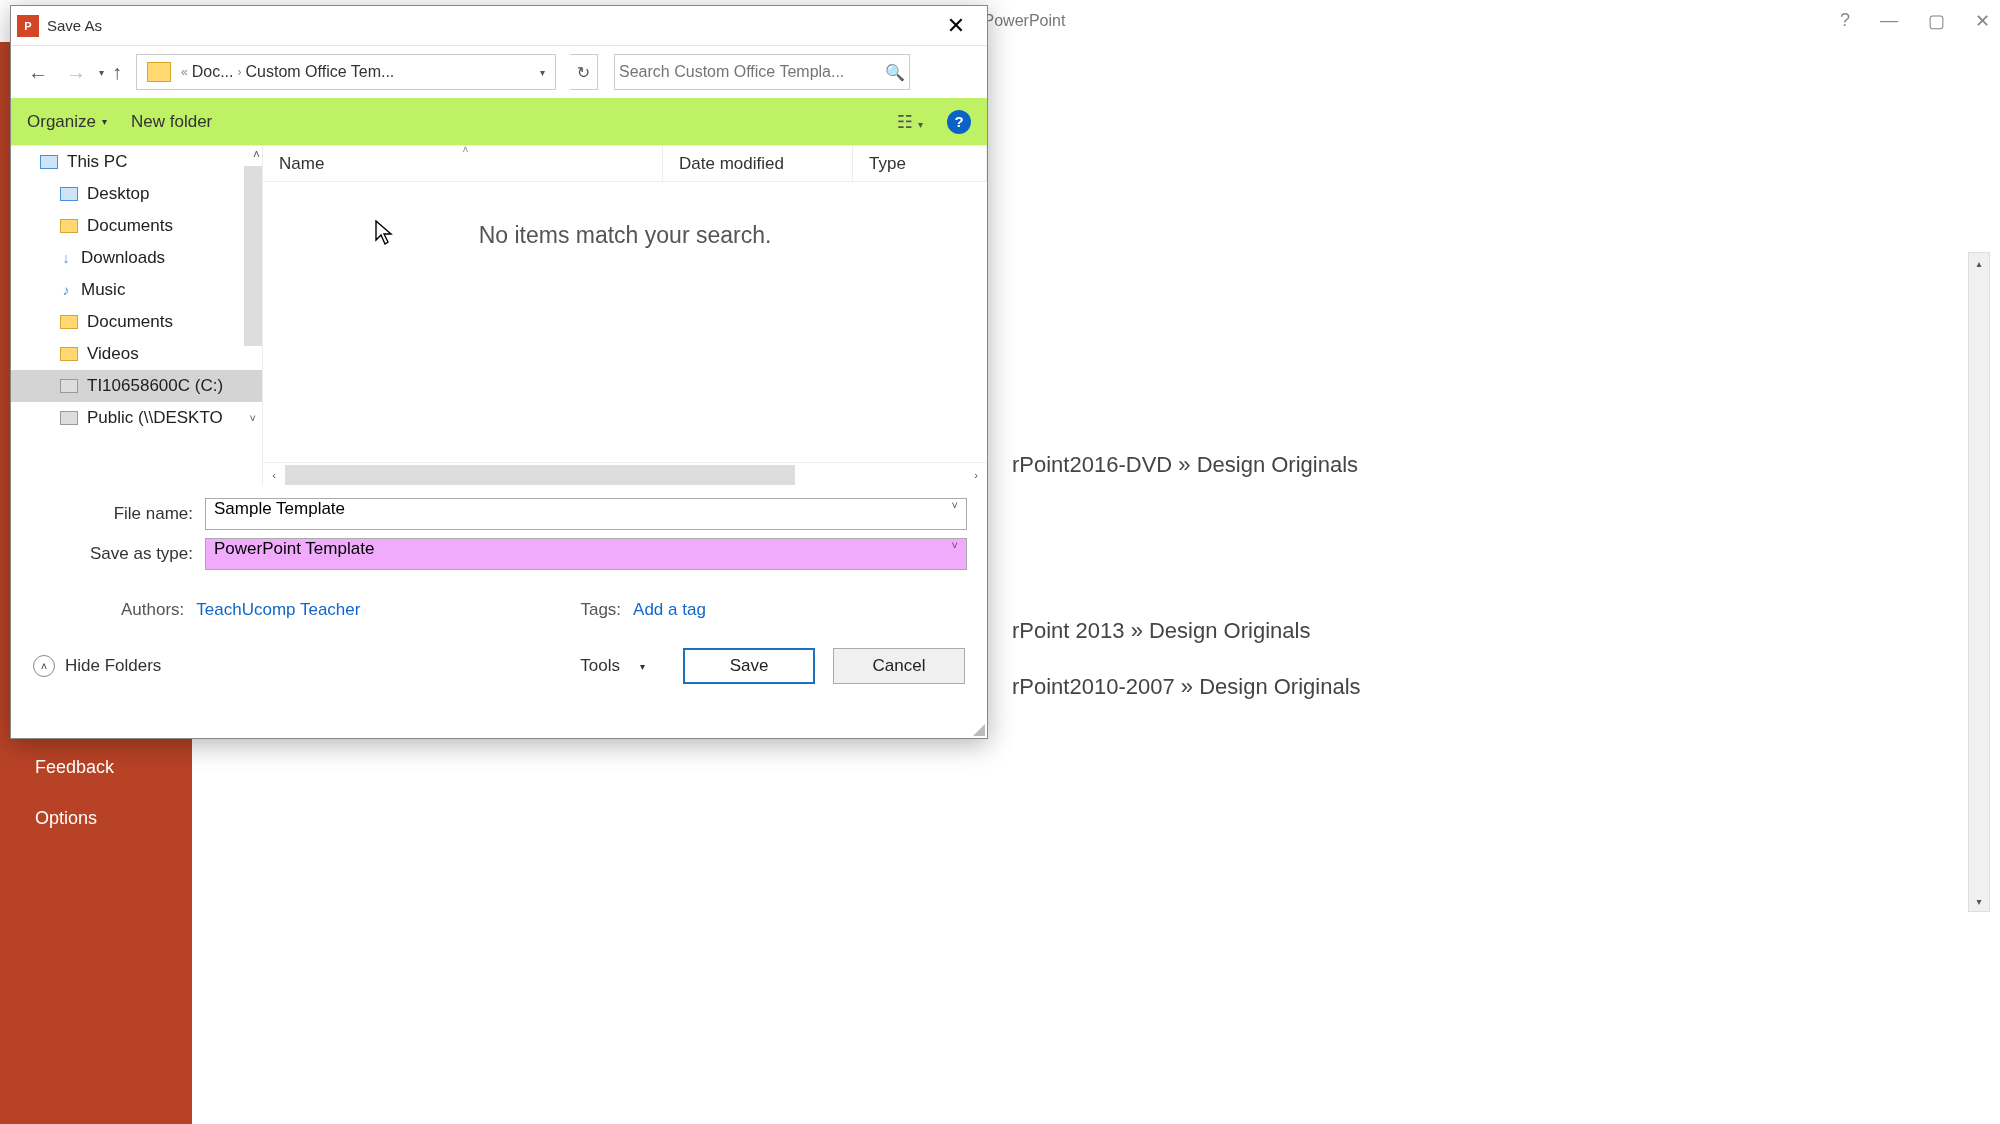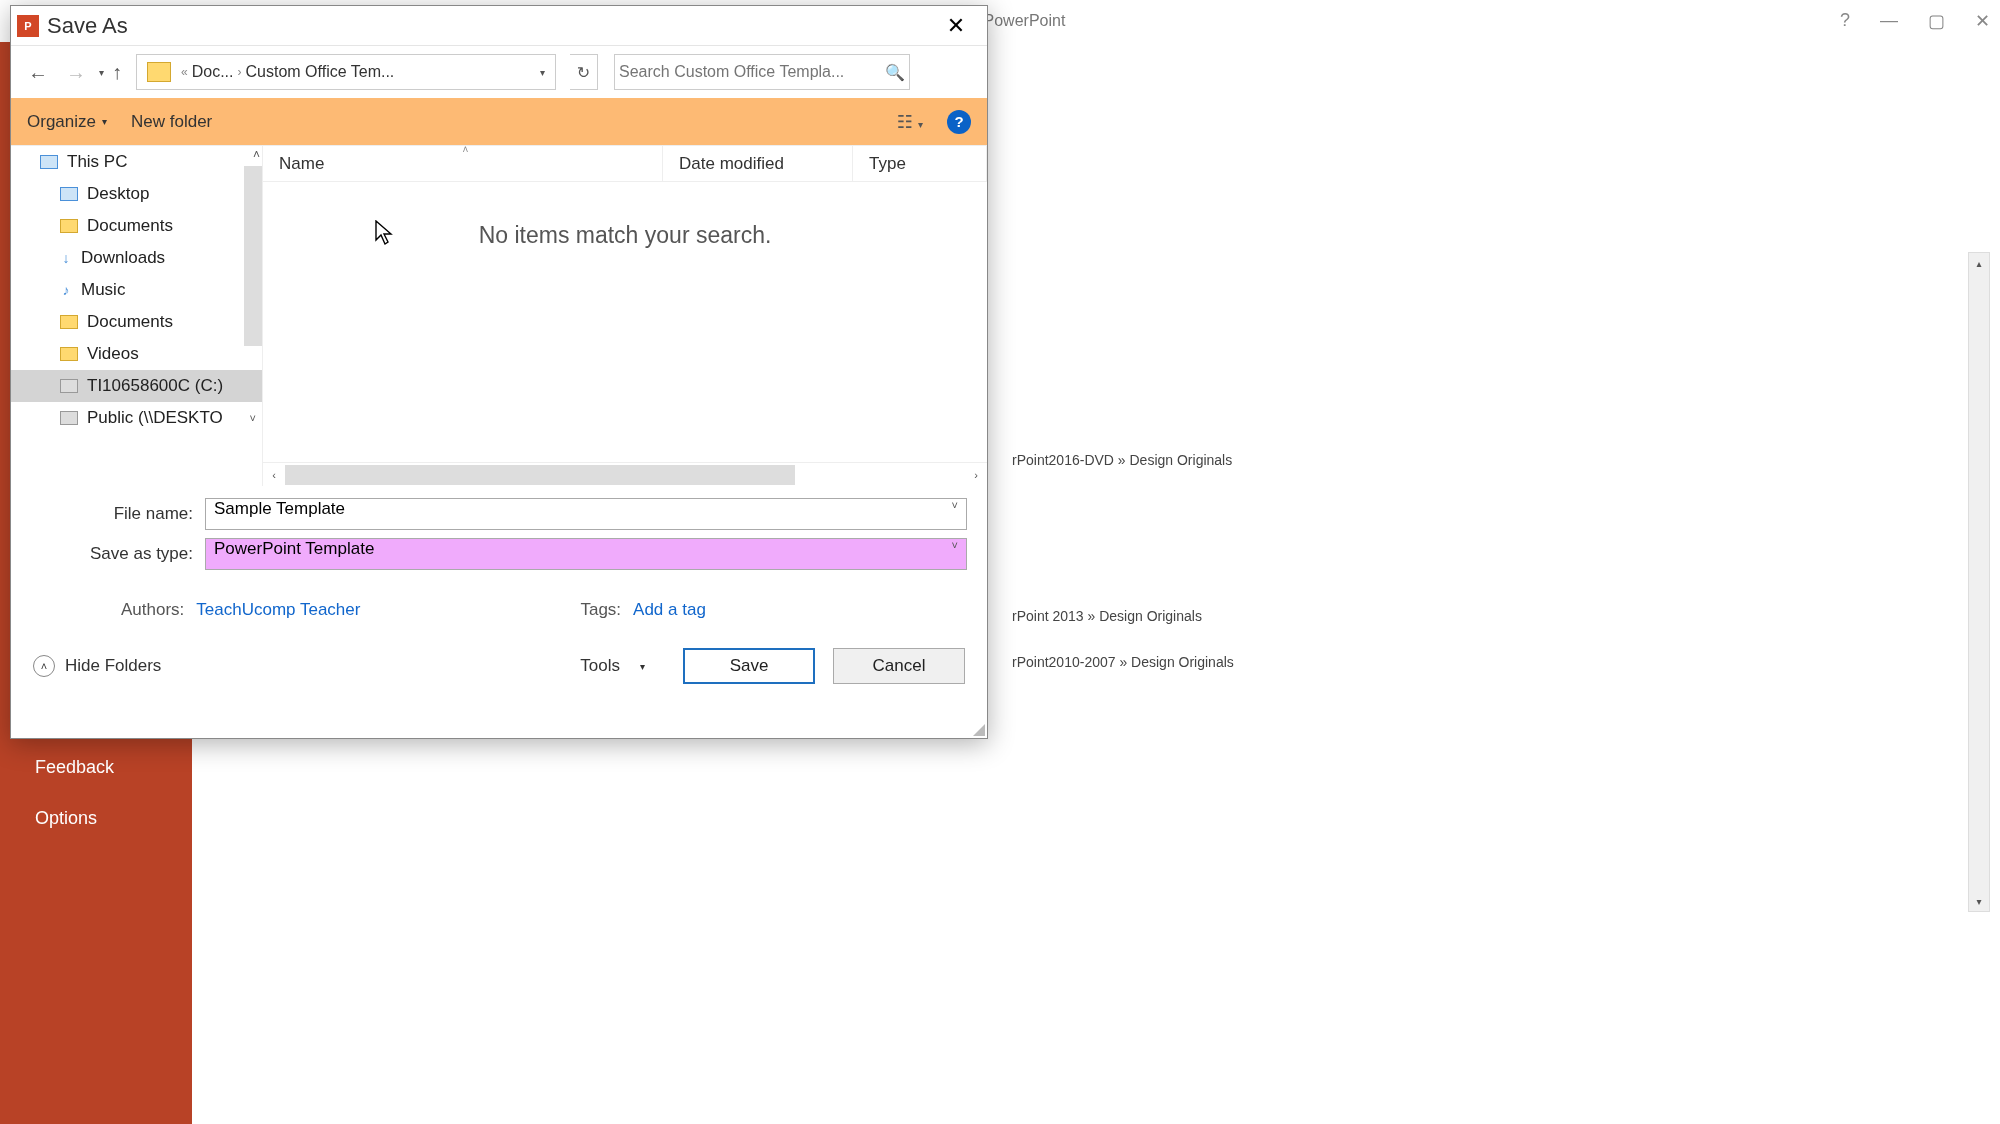--- a/index.html
+++ b/index.html
@@ -14,49 +14,49 @@
 
 .ppt-sidebar { position: absolute; left: 0; top: 42px; bottom: 0; width: 192px; background: #b84226; color: #fff; padding-top: 700px; }
 .ppt-sidebar-item { padding: 15px 35px; font-size: 18px; }
 
 .ppt-content { position: absolute; left: 192px; top: 42px; right: 0; bottom: 0; background: #fff; padding: 20px 40px; }
 .ppt-scrollbar { position: absolute; right: 10px; top: 210px; width: 22px; height: 660px; background: #f0f0f0; border: 1px solid #ddd; }
 .ppt-scroll-up, .ppt-scroll-down { width: 20px; height: 20px; background: #f0f0f0; display: flex; align-items: center; justify-content: center; font-size: 10px; color: #555; position: absolute; }
 .ppt-scroll-up { top: 0; }
 .ppt-scroll-down { bottom: 0; }
 
-.ppt-path-item { margin: 20px 0; font-size: 14px; color: #444; }
+.ppt-path-item { margin: 20px 0; font-size: 22px; color: #444; }
 .ppt-older { font-size: 30px; color: #d24726; margin-top: 40px; }
 
 
 .dialog { position: absolute; left: 10px; top: 5px; width: 978px; height: 734px; background: #fff; border: 1px solid #888; box-shadow: 0 5px 25px rgba(0,0,0,0.3); z-index: 100; }
 
 .dialog-titlebar { height: 40px; display: flex; align-items: center; padding: 0 6px; border-bottom: 1px solid #e5e5e5; }
 .dialog-icon { width: 22px; height: 22px; background: #d24726; color: #fff; font-size: 11px; font-weight: bold; display: flex; align-items: center; justify-content: center; margin-right: 8px; }
-.dialog-title { font-size: 22px; color: #333; flex: 1; }
+.dialog-title { font-size: 15px; color: #333; flex: 1; }
 .dialog-close { width: 50px; height: 36px; display: flex; align-items: center; justify-content: center; font-size: 22px; }
 
 .dialog-nav { height: 52px; display: flex; align-items: center; padding: 0 12px; gap: 8px; }
 .nav-arrow { width: 30px; height: 30px; display: flex; align-items: center; justify-content: center; font-size: 20px; color: #555; }
 .nav-arrow.disabled { color: #bbb; }
 .nav-dropdown { font-size: 10px; color: #555; }
 .nav-up { font-size: 20px; color: #555; }
 
 .address-bar { flex: 1; height: 36px; border: 1px solid #ccc; display: flex; align-items: center; padding: 0 4px; margin: 0 6px; max-width: 420px; }
 .address-folder { width: 24px; height: 20px; background: #ffd970; border: 1px solid #d4a830; margin: 0 6px; }
 .address-sep { color: #888; margin: 0 4px; font-size: 12px; }
 .address-seg { font-size: 16px; color: #333; }
 .address-drop { margin-left: auto; font-size: 10px; color: #555; padding: 0 6px; }
 .refresh-btn { width: 28px; height: 36px; border: 1px solid #ccc; border-left: none; display: flex; align-items: center; justify-content: center; color: #555; }
 
 .search-box { width: 296px; height: 36px; border: 1px solid #ccc; display: flex; align-items: center; padding: 0 4px; margin-left: 8px; }
 .search-input { border: none; outline: none; flex: 1; font-size: 16px; color: #777; }
 .search-icon { color: #555; font-size: 16px; }
 
-.dialog-toolbar { height: 48px; display: flex; align-items: center; padding: 0 16px; gap: 24px; background: #fdba74; border-bottom: 1px solid #eee; }
+.dialog-toolbar { height: 48px; display: flex; align-items: center; padding: 0 16px; gap: 24px; background: #bef264; border-bottom: 1px solid #eee; }
 .toolbar-btn { font-size: 17px; color: #333; display: flex; align-items: center; gap: 6px; }
 .toolbar-spacer { flex: 1; }
 .view-icon { color: #555; font-size: 18px; }
 .help-icon { width: 24px; height: 24px; background: #0b62c7; color: #fff; border-radius: 50%; display: flex; align-items: center; justify-content: center; font-size: 15px; font-weight: bold; }
 
 .dialog-body { display: flex; height: 340px; }
 
 .tree-panel { width: 252px; border-right: 1px solid #eee; position: relative; overflow: hidden; }
 .tree-scroll-up { position: absolute; right: 2px; top: 2px; font-size: 12px; color: #555; }
 .tree-item { display: flex; align-items: center; padding: 6px 8px 6px 48px; font-size: 17px; color: #222; gap: 8px; }

